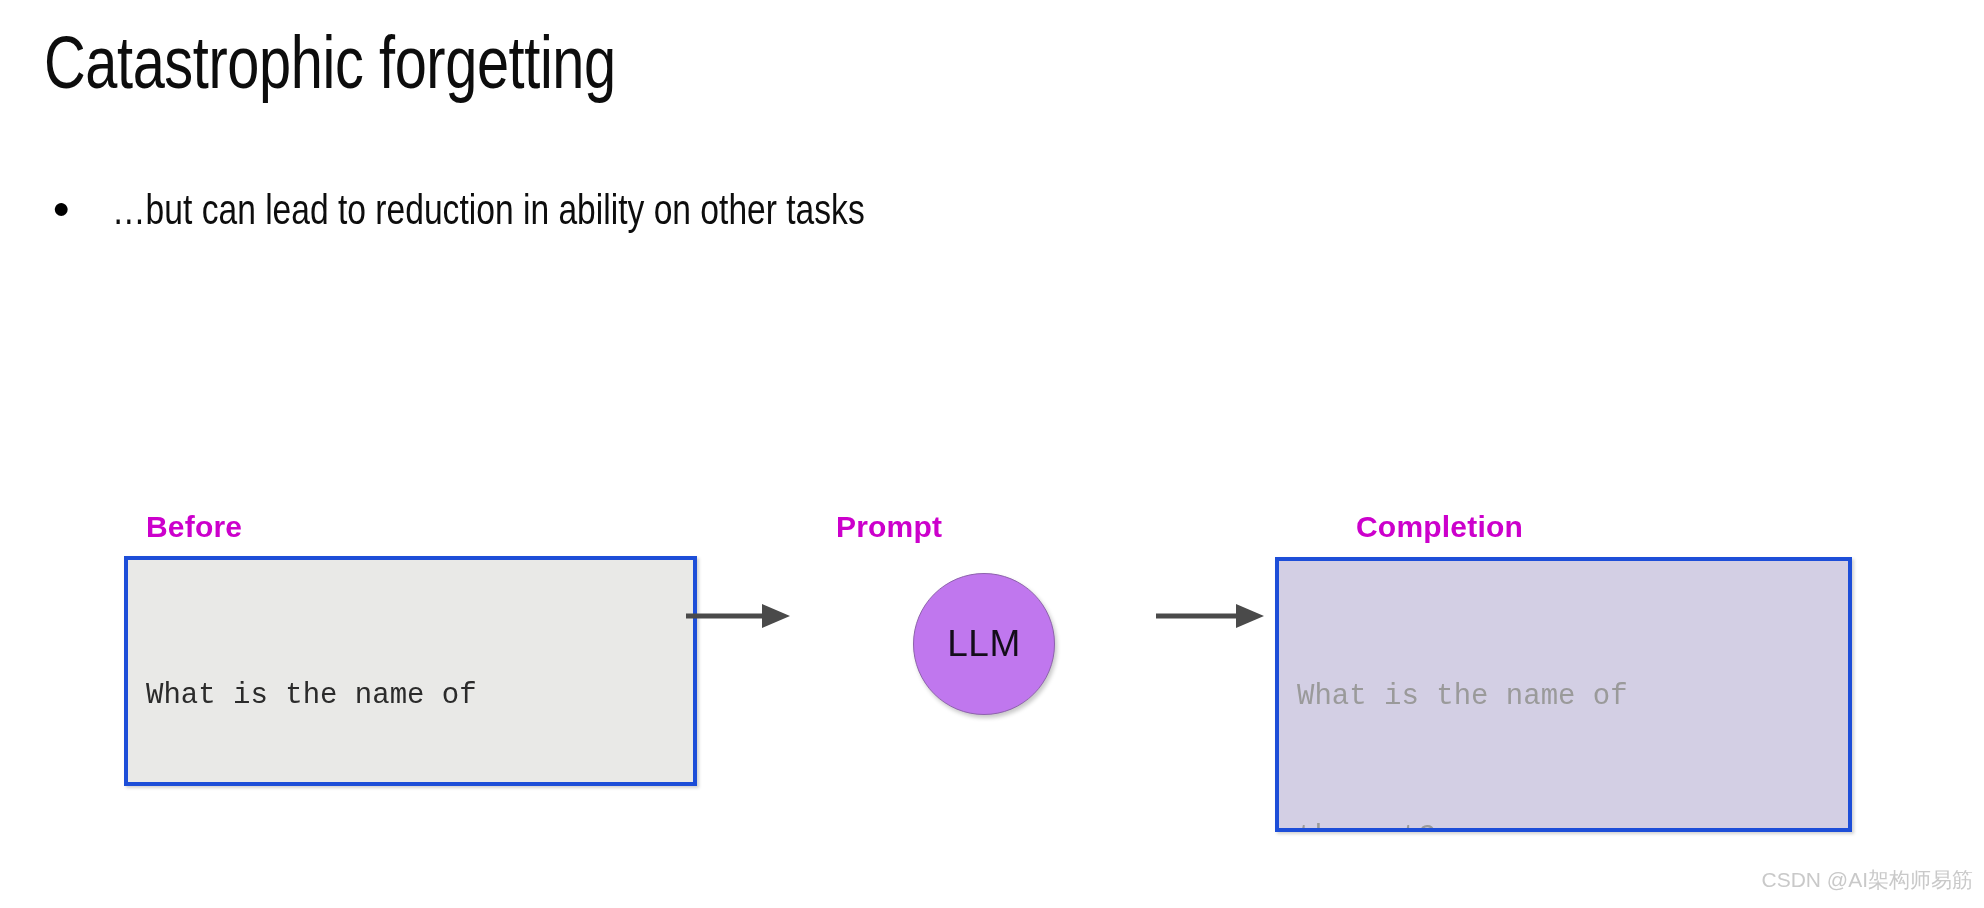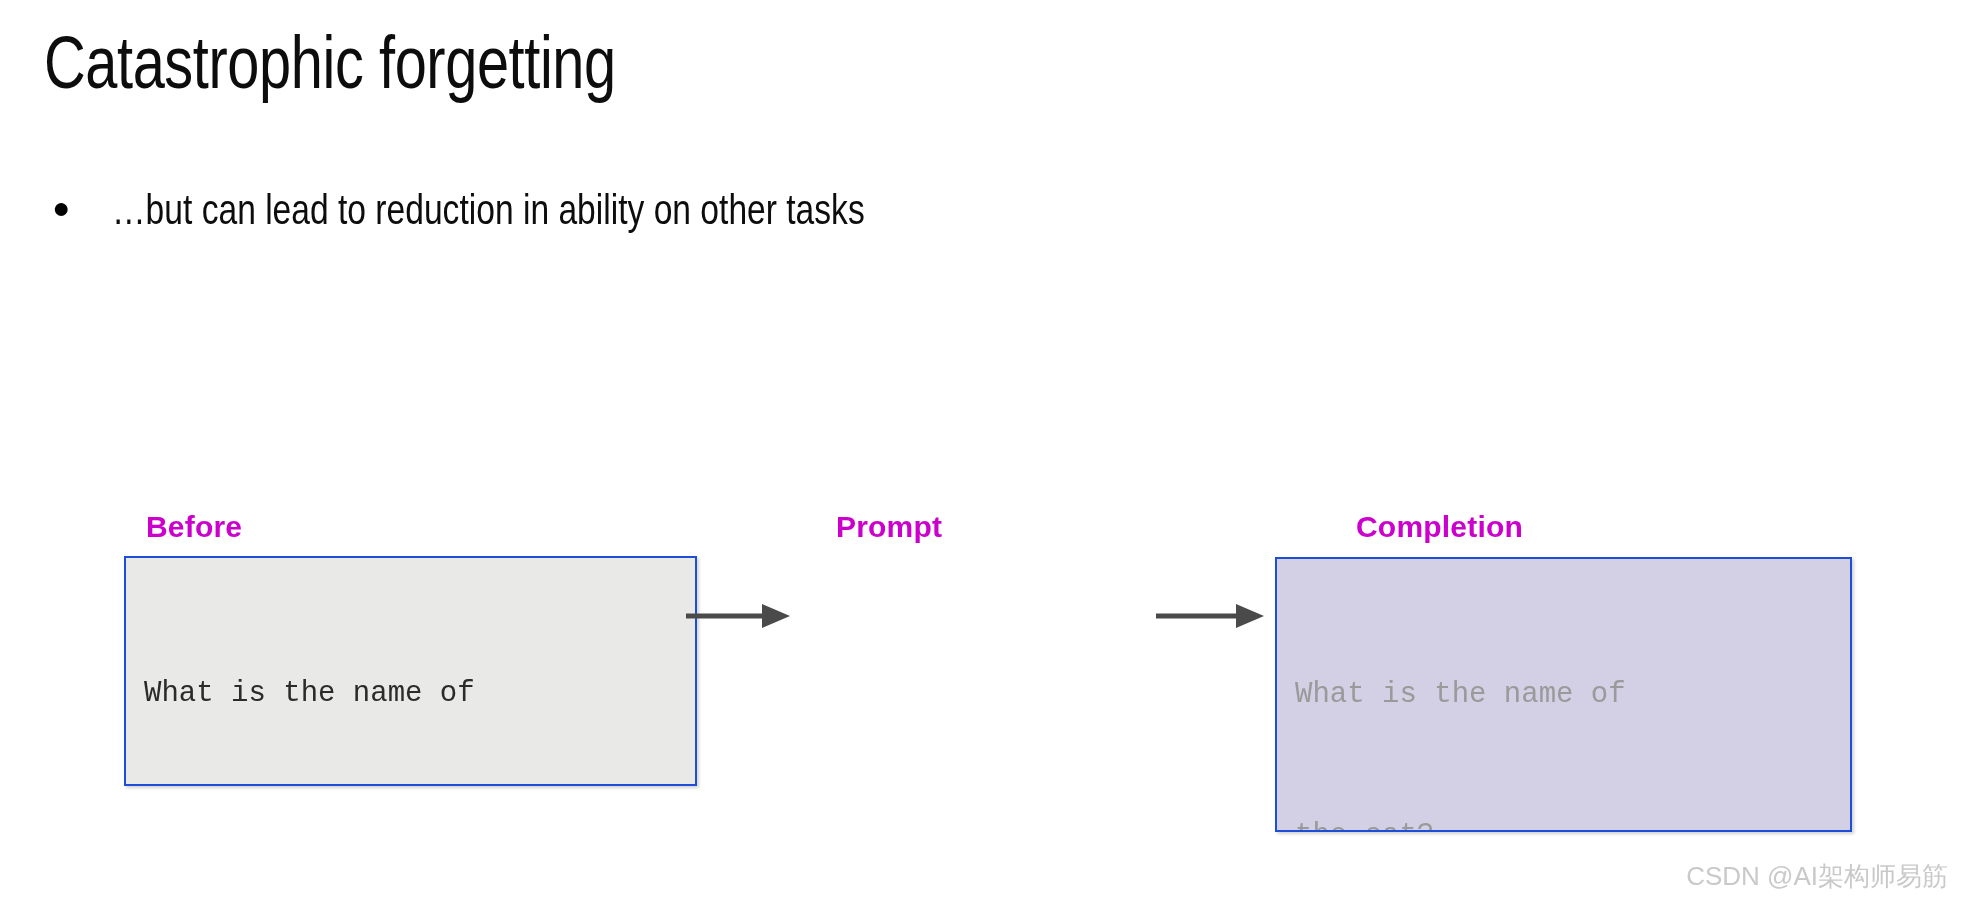--- a/index.html
+++ b/index.html
@@ -90,21 +90,21 @@
     white-space: nowrap;
     letter-spacing: 0.2px;
   }
   #prompt-label     { left: 146px;  top: 510px; }
   #model-label      { left: 836px;  top: 510px; }
   #completion-label { left: 1356px; top: 510px; }
 
   .text-box {
     position: absolute;
     box-sizing: border-box;
-    border: 2px solid #1d4ed8;
+    border: 4px solid #1d4ed8;
     box-shadow: 2px 2px 3px rgba(0,0,0,0.18);
     padding: 18px 0 0 18px;
     font-family: "Liberation Mono", monospace;
     font-size: 29px;
     line-height: 47px;
     overflow: hidden;
     white-space: pre;
   }
 
   #prompt-box {
@@ -150,24 +150,24 @@
   }
 
   
   .flow-arrow { position: absolute; }
   #arrow-prompt-to-model { left: 686px;  top: 600px; }
   #arrow-model-to-completion { left: 1156px; top: 600px; }
 
   
   #watermark {
     position: absolute;
-    right: 36px;
+    right: 11px;
     bottom: 14px;
     font-family: "Liberation Sans", sans-serif;
-    font-size: 26px;
+    font-size: 21px;
     color: #c9c9c9;
     white-space: nowrap;
   }
 </style>
 </head>
 <body>
 
 <div id="slide-title">Catastrophic forgetting</div>
 
 <div id="bullet-row">
@@ -189,20 +189,23 @@
     
     
     
   </div>
 
   <svg id="arrow-prompt-to-model" class="flow-arrow" width="108" height="32" viewBox="0 0 108 32">
     <line x1="0" y1="16" x2="80" y2="16" stroke="#4a4a4a" stroke-width="5"></line>
     <polygon points="76,4 104,16 76,28" fill="#4a4a4a"></polygon>
   </svg>
 
+  <div id="llm-circle">
+    <span id="llm-label">LLM</span>
+  </div>
 
   <svg id="arrow-model-to-completion" class="flow-arrow" width="112" height="32" viewBox="0 0 112 32">
     <line x1="0" y1="16" x2="84" y2="16" stroke="#4a4a4a" stroke-width="5"></line>
     <polygon points="80,4 108,16 80,28" fill="#4a4a4a"></polygon>
   </svg>
 
   <div id="completion-box" class="text-box">
     <span class="mono-line ink-faded">What is the name of</span>
     <span class="mono-line ink-faded">the cat?</span>
     

